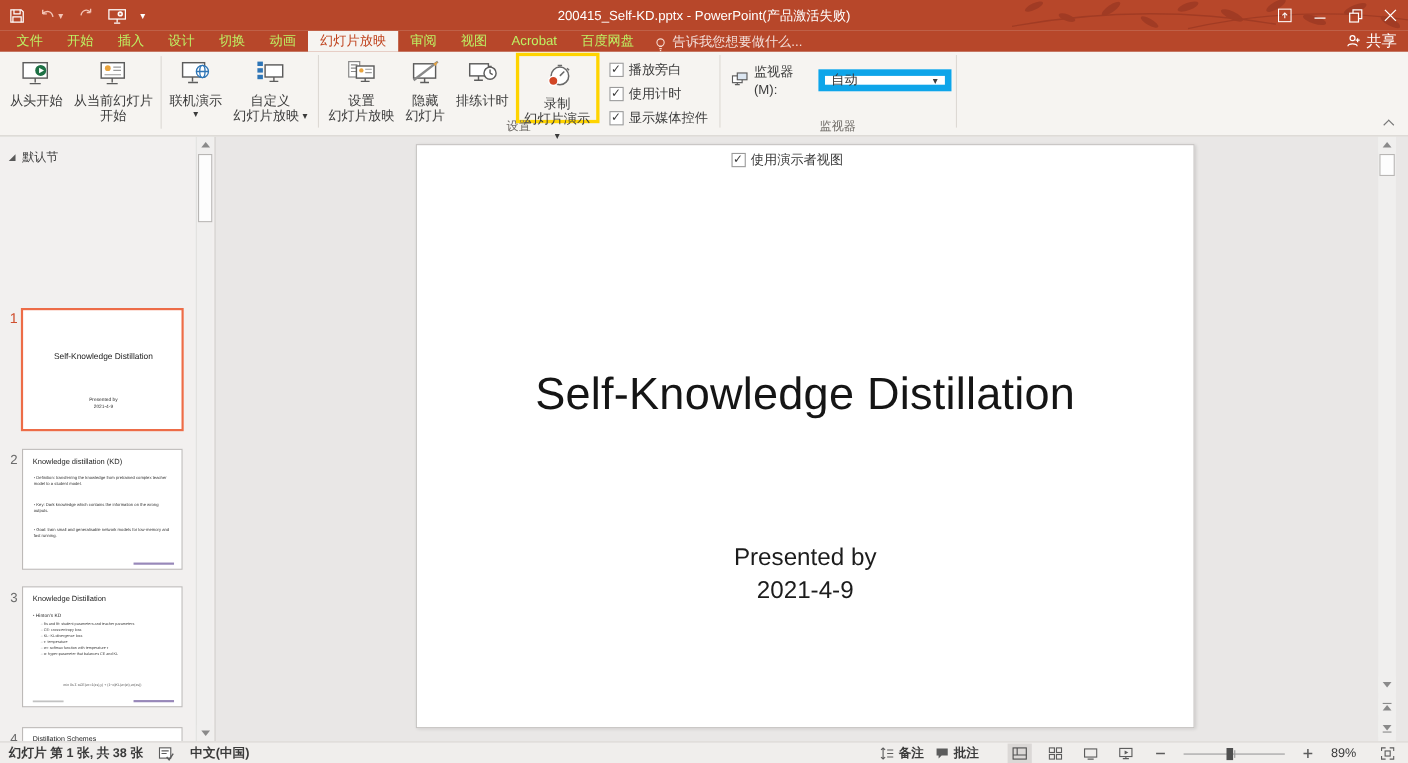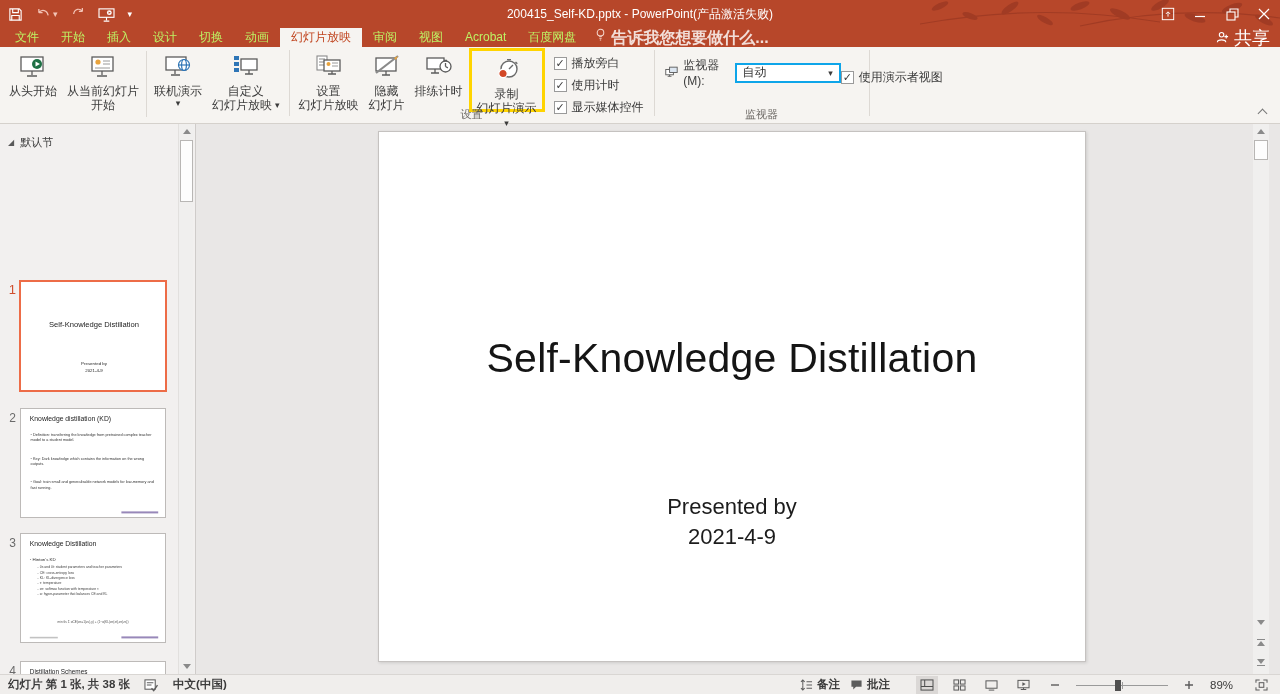--- a/index.html
+++ b/index.html
@@ -13,38 +13,38 @@
   .qat { position:absolute; left:8px; top:0; height:28px; display:flex; align-items:center; gap:13px; z-index:2; }
   .qat svg { display:block; }
   .win-title { position:absolute; left:0; right:0; top:0; height:28px; line-height:28px; text-align:center; font-size:12px; color:#fff; }
   .winctrl { position:absolute; right:0; top:0; height:28px; display:flex; z-index:2; }
   .winbtn { width:32px; height:28px; display:flex; align-items:center; justify-content:center; }
 
   
   .tabrow { position:absolute; top:28px; left:0; right:0; height:19px; background:#B7472A; display:flex; align-items:stretch; padding-left:4px; z-index:25; }
   .tab { color:#bef264; font-size:12px; line-height:19px; padding:0 11px; white-space:nowrap; }
   .tab.active { background:#f6f4f1; color:#C0441F; }
-  .tellme { display:flex; align-items:flex-start; gap:5px; margin-left:8px; color:rgba(255,255,255,.82); font-size:16px; white-space:nowrap;font-weight:bold; }
-  .share { position:absolute; right:10px; top:0; height:19px; display:flex; align-items:center; gap:5px; color:#fff; font-size:18px; }
+  .tellme { display:flex; align-items:flex-end; gap:5px; margin-left:8px; color:rgba(255,255,255,.82); font-size:12px; white-space:nowrap; }
+  .share { position:absolute; right:10px; top:0; height:19px; display:flex; align-items:center; gap:5px; color:#fff; font-size:14px; }
 
   
   .ribbon { position:absolute; top:47px; left:0; right:0; height:77px; background:#f6f4f1; border-bottom:1px solid #d5d1cc; display:flex; align-items:flex-start; padding-left:2px; z-index:20; }
   .rgroup { position:relative; display:flex; align-items:flex-start; height:77px; padding:1px 2px 16px 2px; }
   .glabel { position:absolute; bottom:2px; left:0; right:0; text-align:center; font-size:11px; color:#6e6a66; white-space:nowrap; }
   .vsep { width:1px; height:66px; background:#ddd9d4; margin:3px 2px 0 2px; align-self:flex-start; }
   .bigbtn { display:flex; flex-direction:column; align-items:center; justify-content:space-between; padding:4px 5px 0 5px; color:#3b3b3b; font-size:12px; line-height:14px; text-align:center; white-space:nowrap; }
   .bigbtn .bicon { height:32px; display:flex; align-items:center; justify-content:center; }
   .caret { font-size:9px; color:#3b3b3b; line-height:10px; }
   .yellow-box { border:3px solid #FFD400; height:64px; margin:0 1px; align-self:flex-start; }
   .cbstack { display:flex; flex-direction:column; gap:5px; margin:7px 6px 0 8px; }
   .cb { display:flex; align-items:center; gap:5px; font-size:12px; color:#3b3b3b; white-space:nowrap; }
   .cbbox { width:13px; height:13px; background:#fff; border:1px solid #9a9a9a; font-size:11px; line-height:11px; text-align:center; color:#3b3b3b; }
-  .mon-col { display:flex; margin-top:9px; margin-left:6px; }
+  .mon-col { display:flex; flex-direction:column; margin-top:9px; margin-left:6px;gap:40px; }
   .mon-row { display:flex; align-items:center; gap:5px; font-size:12px; color:#3b3b3b; }
-  .dropdown { width:128px; height:20px; background:#fff; border:2px solid #0ea5e9; display:flex; align-items:center; justify-content:space-between; padding:0 6px; font-size:12px; color:#333; }
+  .dropdown { width:128px; height:20px; background:#fff; border:6px solid #0ea5e9; display:flex; align-items:center; justify-content:space-between; padding:0 6px; font-size:12px; color:#333; }
   .mon-cb { margin-top:9px; }
   .collapse-chev { position:absolute; right:12px; bottom:6px; width:9px; height:7px; }
   .chev-up { width:7px; height:7px; border-left:1.5px solid #777; border-top:1.5px solid #777; transform:rotate(45deg); }
 
   
   .workspace { position:absolute; top:124px; left:0; right:0; bottom:20px; background:#e9e7e6; overflow:hidden; }
   .thumb-panel { position:absolute; left:0; top:0; width:196px; height:100%; background:#f2f0ef; border-right:1px solid #cfccca; overflow:hidden; }
   .section-hdr { position:absolute; top:11px; left:8px; display:flex; align-items:center; gap:6px; font-size:11px; color:#404040; }
   .tri { font-size:8px; color:#595959; }
   .snum { position:absolute; left:2px; width:14px; text-align:right; font-size:12px; color:#6a6a6a; }

